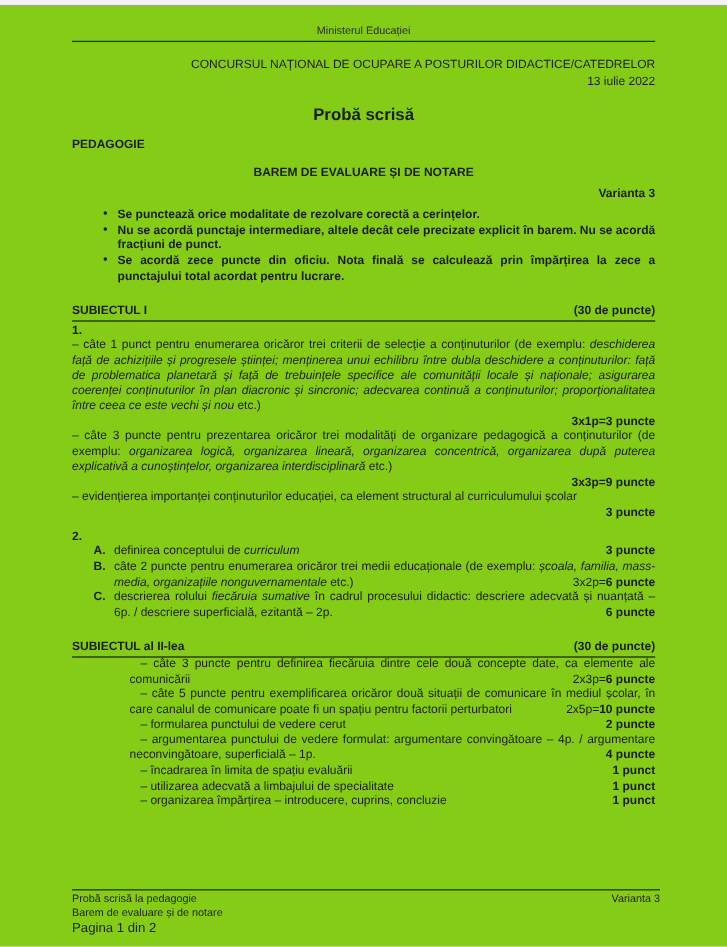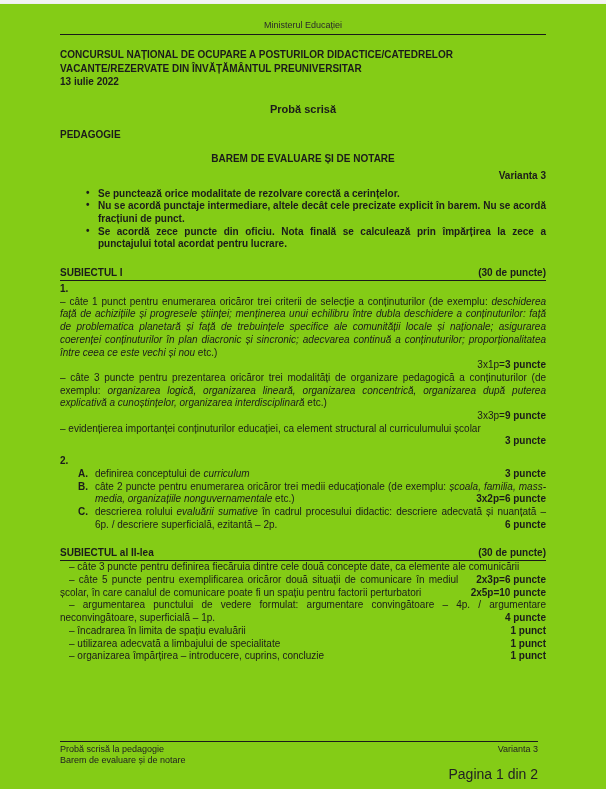--- a/index.html
+++ b/index.html
@@ -2,62 +2,61 @@
 <html><head>
 <meta charset="utf-8">
 <style>
   html,body{margin:0;padding:0;background:#ffffff;}
   .page{position:relative;width:606px;height:789px;background:#84cc16;overflow:hidden;
         font-family:"Liberation Sans", sans-serif;color:#1b1b1b;}
   .topbar{height:3px;background:#f3f3f3;border-bottom:1px solid #efefef;}
   .content{padding:16px 60px 0 60px;}
   .letterhead{text-align:center;font-size:9px;line-height:11px;color:#2a2a2a;}
   .lh-rule{border-bottom:1.6px solid #1a1a1a;margin-top:3px;}
-  .doc-title{margin-top:13px;text-align:left;font-weight:bold;font-size:10px;line-height:13.5px;}
-  .proba{margin-top:14px;text-align:center;font-weight:bold;font-size:11px;line-height:13px;}
+  .doc-title{margin-top:13px;text-align:right;font-weight:normal;font-size:10px;line-height:13.5px;}
+  .proba{margin-top:14px;text-align:center;font-weight:bold;font-size:14px;line-height:13px;}
   .discipline{margin-top:12px;font-weight:bold;font-size:10px;line-height:13px;}
   .barem{margin-top:11px;text-align:center;font-weight:bold;font-size:10px;line-height:13px;}
   .variant{margin-top:4px;text-align:right;font-weight:bold;font-size:10px;line-height:13px;}
   .notes{margin-top:6px;font-weight:bold;}
   .note{position:relative;padding-left:38px;text-align:justify;font-size:10px;line-height:12.7px;}
   .note .bullet{position:absolute;left:26px;top:-1px;}
   .section{margin-top:15px;}
   .section-heading{display:flex;justify-content:space-between;font-weight:bold;font-size:10px;
                    line-height:13px;border-bottom:1.5px solid #1a1a1a;padding-bottom:1px;}
   .blabel{font-weight:bold;font-size:10px;line-height:12.7px;margin-top:2px;}
   .blabel.gap{margin-top:7px;}
   .para{font-size:10px;line-height:12.7px;text-align:justify;}
   .para .it{font-style:italic;}
-  .para.indent{text-indent:9px;}
+  .para.indent{text-indent:9px;margin-left:48px;}
   .litem{padding-left:35px;}
   .litem .letter{display:inline-block;width:17px;margin-left:-17px;font-weight:bold;text-indent:0;}
   .score{float:right;font-weight:bold;margin-left:9px;}
-  .score .pfx{font-weight:bold;}
+  .score .pfx{font-weight:normal;}
   .score-line{font-size:10px;line-height:12.7px;text-align:right;font-weight:bold;}
-  .score-line .pfx{font-weight:normal;}
-  .footer{position:absolute;left:60px;right:68px;bottom:9px;font-size:9px;line-height:11px;color:#222;}
+  .score-line .pfx{font-weight:bold;}
+  .footer{position:absolute;left:60px;right:56px;bottom:9px;font-size:9px;line-height:11px;color:#222;}
   .f-rule{border-top:1.3px solid #1a1a1a;margin-bottom:2px;}
   .f-row{display:flex;justify-content:space-between;align-items:flex-start;}
-  .f-page{text-align:right;margin-top:3px;font-size:14px;}
+  .f-page{text-align:left;margin-top:3px;font-size:11px;}
 </style>
 </head>
 <body>
 
 <div class="page">
   <div class="topbar"></div>
   <div class="content">
 
     <div class="letterhead">
       <div>Ministerul Educației</div>
       <div class="lh-rule"></div>
     </div>
 
     <div class="doc-title">
       <div>CONCURSUL NAȚIONAL DE OCUPARE A POSTURILOR DIDACTICE/CATEDRELOR</div>
-      <div>VACANTE/REZERVATE DIN ÎNVĂȚĂMÂNTUL PREUNIVERSITAR</div>
       <div>13 iulie 2022</div>
     </div>
 
     <div class="proba">Probă scrisă</div>
     <div class="discipline">PEDAGOGIE</div>
     <div class="barem">BAREM DE EVALUARE ȘI DE NOTARE</div>
     <div class="variant">Varianta 3</div>
 
     <div class="notes">
         <div class="note"><span class="bullet">•</span><span>Se punctează orice modalitate de rezolvare corectă a cerințelor.</span></div>
@@ -74,29 +73,30 @@
           <div class="blabel">1.</div>
           <div class="para"><span>– câte 1 punct pentru enumerarea oricăror trei criterii de selecție a conținuturilor (de exemplu: </span><span class="it">deschiderea față de achizițiile și progresele științei; menținerea unui echilibru între dubla deschidere a conținuturilor: față de problematica planetară și față de trebuințele specifice ale comunității locale și naționale; asigurarea coerenței conținuturilor în plan diacronic și sincronic; adecvarea continuă a conținuturilor; proporționalitatea între ceea ce este vechi și nou</span><span> etc.)</span></div>
           <div class="score-line"><span class="score-inner"><span class="pfx">3x1p=</span><span class="val">3 puncte</span></span></div>
           <div class="para"><span>– câte 3 puncte pentru prezentarea oricăror trei modalități de organizare pedagogică a conținuturilor (de exemplu: </span><span class="it">organizarea logică, organizarea lineară, organizarea concentrică, organizarea după puterea explicativă a cunoștințelor, organizarea interdisciplinară</span><span> etc.)</span></div>
           <div class="score-line"><span class="score-inner"><span class="pfx">3x3p=</span><span class="val">9 puncte</span></span></div>
           <div class="para"><span>– evidențierea importanței conținuturilor educației, ca element structural al curriculumului școlar</span></div>
           <div class="score-line"><span class="score-inner"><span class="val">3 puncte</span></span></div>
           <div class="blabel gap">2.</div>
           <div class="para litem"><span class="letter">A.</span><span>definirea conceptului de </span><span class="it">curriculum</span><span class="score"><span class="val">3 puncte</span></span></div>
           <div class="para litem"><span class="letter">B.</span><span>câte 2 puncte pentru enumerarea oricăror trei medii educaționale (de exemplu: </span><span class="it">școala, familia, mass-media, organizațiile nonguvernamentale</span><span> etc.)</span><span class="score"><span class="pfx">3x2p=</span><span class="val">6 puncte</span></span></div>
-          <div class="para litem"><span class="letter">C.</span><span>descrierea rolului </span><span class="it">evaluării sumative</span><span> în cadrul procesului didactic: descriere adecvată și nuanțată – 6p. / descriere superficială, ezitantă – 2p.</span><span class="score"><span class="val">6 puncte</span></span></div>
+          <div class="para litem"><span class="letter">C.</span><span>descrierea rolului </span><span class="it">fiecăruia sumative</span><span> în cadrul procesului didactic: descriere adecvată și nuanțată – 6p. / descriere superficială, ezitantă – 2p.</span><span class="score"><span class="val">6 puncte</span></span></div>
         </div>
         <div class="section">
           <div class="section-heading">
             <span>SUBIECTUL al II-lea</span>
             <span>(30 de puncte)</span>
           </div>
           <div class="para indent"><span>– câte 3 puncte pentru definirea fiecăruia dintre cele două concepte date, ca elemente ale comunicării</span><span class="score"><span class="pfx">2x3p=</span><span class="val">6 puncte</span></span></div>
           <div class="para indent"><span>– câte 5 puncte pentru exemplificarea oricăror două situații de comunicare în mediul școlar, în care canalul de comunicare poate fi un spațiu pentru factorii perturbatori</span><span class="score"><span class="pfx">2x5p=</span><span class="val">10 puncte</span></span></div>
+          <div class="para indent"><span>– formularea punctului de vedere cerut</span><span class="score"><span class="val">2 puncte</span></span></div>
           <div class="para indent"><span>– argumentarea punctului de vedere formulat: argumentare convingătoare – 4p. / argumentare neconvingătoare, superficială – 1p.</span><span class="score"><span class="val">4 puncte</span></span></div>
           <div class="para indent"><span>– încadrarea în limita de spațiu evaluării</span><span class="score"><span class="val">1 punct</span></span></div>
           <div class="para indent"><span>– utilizarea adecvată a limbajului de specialitate</span><span class="score"><span class="val">1 punct</span></span></div>
           <div class="para indent"><span>– organizarea împărțirea – introducere, cuprins, concluzie</span><span class="score"><span class="val">1 punct</span></span></div>
         </div>
       </div>
   </div>
 
   <div class="footer">
     <div class="f-rule"></div>

